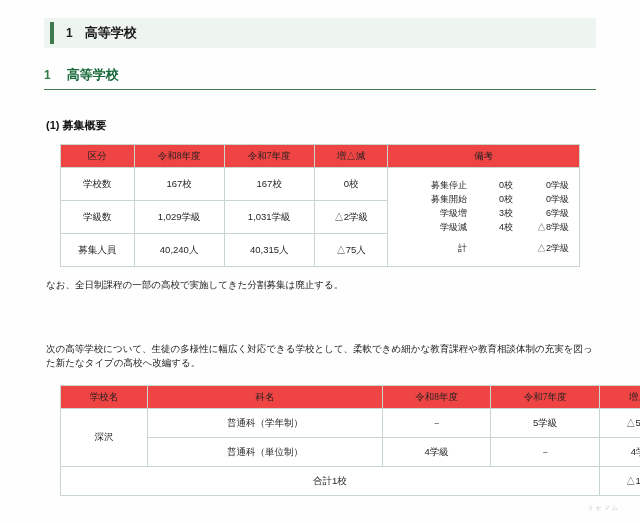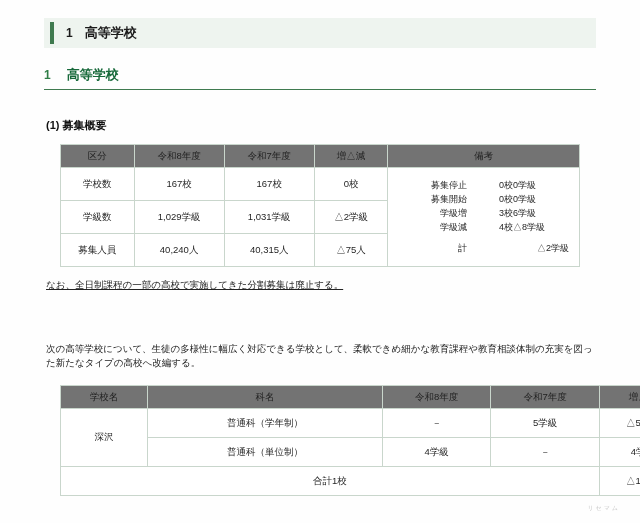--- a/index.html
+++ b/index.html
@@ -85,40 +85,41 @@
   }
   #h-boshu { left: 46px; top: 118px; }
   #h-kaihen { left: 46px; top: 318px; }
 
   .note {
     position: absolute;
     font-size: 9.5px;
     color: #222222;
     line-height: 1.5;
   }
-  #note1 { left: 46px; top: 278px; text-decoration: underline; }
+  #note1 { left: 46px; top: 278px; }
   #note2 { left: 46px; top: 342px; width: 548px; }
 
   
   table {
     border-collapse: collapse;
     position: absolute;
     font-size: 9.5px;
   }
   table td, table th {
     border: 1px solid #c9d6cc;
     padding: 0;
     text-align: center;
     font-weight: normal;
     color: #1f1f1f;
   }
   thead td, thead th {
-    background: #737373;
+    background: #ef4444;
     font-weight: normal;
     height: 22px;
+    font-family: Liberation Serif, serif;
   }
   tbody td {
     height: 32px;
     background: #ffffff;
   }
 
   
   #table-boshu {
     left: 60px;
     top: 144px;
@@ -142,21 +143,21 @@
     align-items: flex-end;
     font-size: 9px;
     line-height: 1.45;
   }
   .biko-row {
     display: flex;
     justify-content: flex-end;
   }
   .biko-row .lbl { width: 72px; text-align: right; }
   .biko-row .v1  { width: 46px; text-align: right; }
-  .biko-row .v2  { width: 56px; text-align: left; }
+  .biko-row .v2  { width: 56px; text-align: right; }
   .biko-total {
     display: flex;
     justify-content: flex-end;
     margin-top: 7px;
     font-size: 9px;
   }
   .biko-total .lbl { width: 72px; text-align: right; }
   .biko-total .v1  { width: 46px; text-align: right; }
   .biko-total .v2  { width: 56px; text-align: right; }
 

